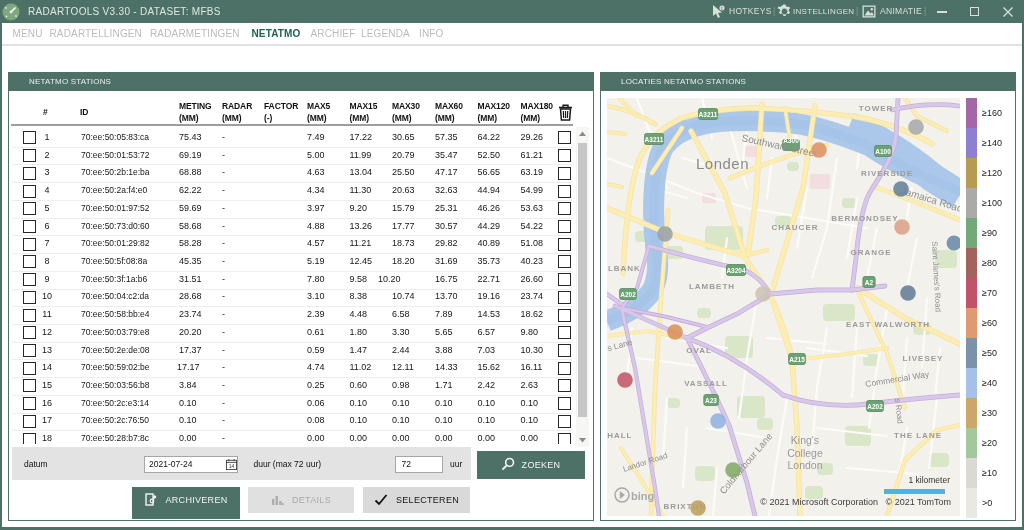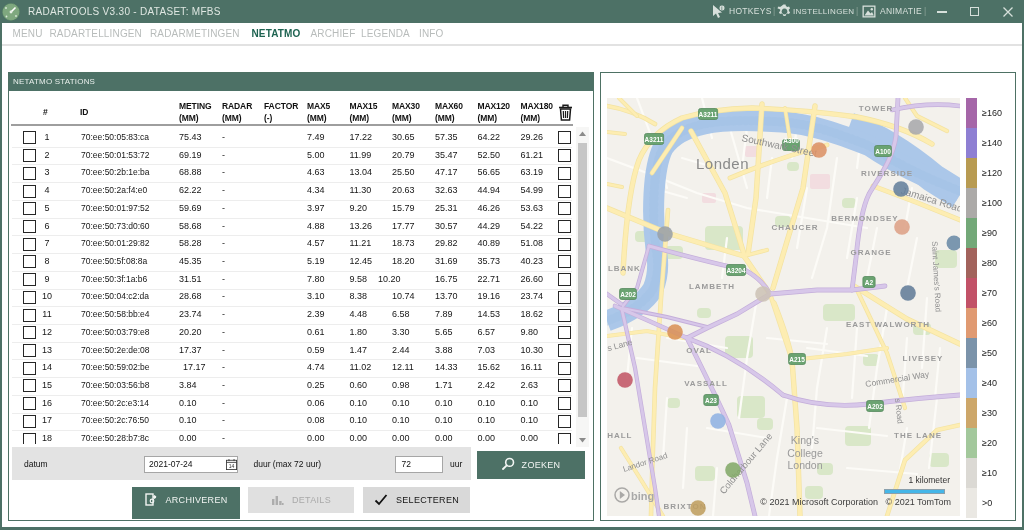--- a/index.html
+++ b/index.html
@@ -13,21 +13,21 @@
   #border-b { left:0; top:527px; width:1024px; height:3px; background:#4d7166; }
   #title-text { left:28px; top:0; height:23px; line-height:23px; color:#dfe7e2; font-size:10px; letter-spacing:0.3px; }
   .tb-item { top:0; height:23px; line-height:23px; color:#d7e0db; font-size:8.5px; letter-spacing:0.3px; }
   .tb-sep { color:#8aa298; }
   
   #menubar { left:2px; top:23px; width:1020px; height:23px; background:#ffffff; border-bottom:2px solid #e2e2e2; }
   .mi { position:absolute; top:0; height:21px; line-height:21px; font-size:10px; color:#b8bcbb; letter-spacing:0.15px; }
   .mi.act { color:#1e6351; font-weight:bold; }
   
   .panel { border:1px solid #4e7164; background:#fff; }
-  .phead { position:absolute; left:0; top:0; right:0; height:18px; background:#4d7166; color:#e9efec; font-size:8px; line-height:18px; padding-left:4px; letter-spacing:0.2px; }
+  .phead { position:absolute; left:0; top:0; right:0; height:18px; background:#4d7166; color:#e9efec; font-size:8px; line-height:18px; padding-left:20px; letter-spacing:0.2px; }
   #lpanel { left:8px; top:72px; width:586px; height:449px; }
   #rpanel { left:600px; top:72px; width:416px; height:449px; }
   
   .th { position:absolute; font-size:8.5px; font-weight:bold; color:#111; line-height:12px; letter-spacing:-0.1px; }
   .row-sep { position:absolute; left:3px; width:560px; height:1px; background:#ededed; }
   .cb { position:absolute; width:13px; height:13px; border:1.6px solid #262626; background:#fff; }
   .cell { position:absolute; font-size:9px; color:#151515; white-space:nowrap; }
   
   #graybar { left:3px; top:374px; width:459px; height:33px; background:#e3e3e3; }
   .inp { position:absolute; background:#fff; border:1px solid #a6a6a6; font-size:10.5px; color:#111; }
@@ -286,21 +286,21 @@
 <div class="cell" style="left:340.5px;top:271.5px">1.47</div>
 <div class="cell" style="left:383px;top:271.5px">2.44</div>
 <div class="cell" style="left:426px;top:271.5px">3.88</div>
 <div class="cell" style="left:468.5px;top:271.5px">7.03</div>
 <div class="cell" style="left:511.5px;top:271.5px">10.30</div>
 <div class="cb" style="left:549px;top:271.0px"></div>
 <div class="row-sep" style="top:286.4px"></div>
 <div class="cb" style="left:13.5px;top:288.7px"></div>
 <div class="cell" style="left:30px;top:289.2px;width:16px;text-align:center">14</div>
 <div class="cell" style="left:72px;top:289.2px;font-size:8.5px">70:ee:50:59:02:be</div>
-<div class="cell" style="left:174px;top:289.2px">17.17</div>
+<div class="cell" style="left:168px;top:289.2px">17.17</div>
 <div class="cell" style="left:213px;top:289.2px">-</div>
 <div class="cell" style="left:298px;top:289.2px">4.74</div>
 <div class="cell" style="left:340.5px;top:289.2px">11.02</div>
 <div class="cell" style="left:383px;top:289.2px">12.11</div>
 <div class="cell" style="left:426px;top:289.2px">14.33</div>
 <div class="cell" style="left:468.5px;top:289.2px">15.62</div>
 <div class="cell" style="left:511.5px;top:289.2px">16.11</div>
 <div class="cb" style="left:549px;top:288.7px"></div>
 <div class="row-sep" style="top:304.1px"></div>
 <div class="cb" style="left:13.5px;top:306.4px"></div>
@@ -399,20 +399,21 @@
         <rect x="8.2" y="8" width="2.4" height="4" fill="#adadad"></rect>
         <rect x="11" y="10" width="1.6" height="2" fill="#adadad"></rect>
       </svg>DETAILS</div>
   <div class="btn lite" style="left:354px;top:414px;width:107px;height:26px;line-height:26px">
     <svg style="vertical-align:-2.5px;margin-right:8px" width="14" height="13" viewBox="0 0 14 13">
         <path d="M1.5 7.5 L5 11 L12.5 2" stroke="#111" stroke-width="1.8" fill="none"></path>
       </svg>SELECTEREN</div>
 </div>
 
 <div class="abs panel" id="rpanel">
+  <div class="phead">LOCATIES NETATMO STATIONS</div>
   <div class="abs" id="map" style="left:6px;top:25px;width:353px;height:418px;background:#f3f1ec;overflow:hidden"><svg width="353" height="418" viewBox="0 0 353 418">
 <rect width="353" height="418" fill="#f3f1ec"></rect>
 <rect x="98" y="128" width="38" height="24" rx="4" fill="#d9e7c8"></rect>
 <rect x="118" y="238" width="28" height="22" rx="4" fill="#d9e7c8"></rect>
 <rect x="130" y="298" width="28" height="22" rx="4" fill="#d9e7c8"></rect>
 <rect x="216" y="206" width="32" height="17" rx="4" fill="#d9e7c8"></rect>
 <rect x="238" y="328" width="26" height="20" rx="4" fill="#d9e7c8"></rect>
 <rect x="58" y="148" width="18" height="13" rx="4" fill="#d9e7c8"></rect>
 <rect x="168" y="118" width="16" height="11" rx="4" fill="#d9e7c8"></rect>
 <rect x="328" y="152" width="22" height="18" rx="4" fill="#d9e7c8"></rect>

